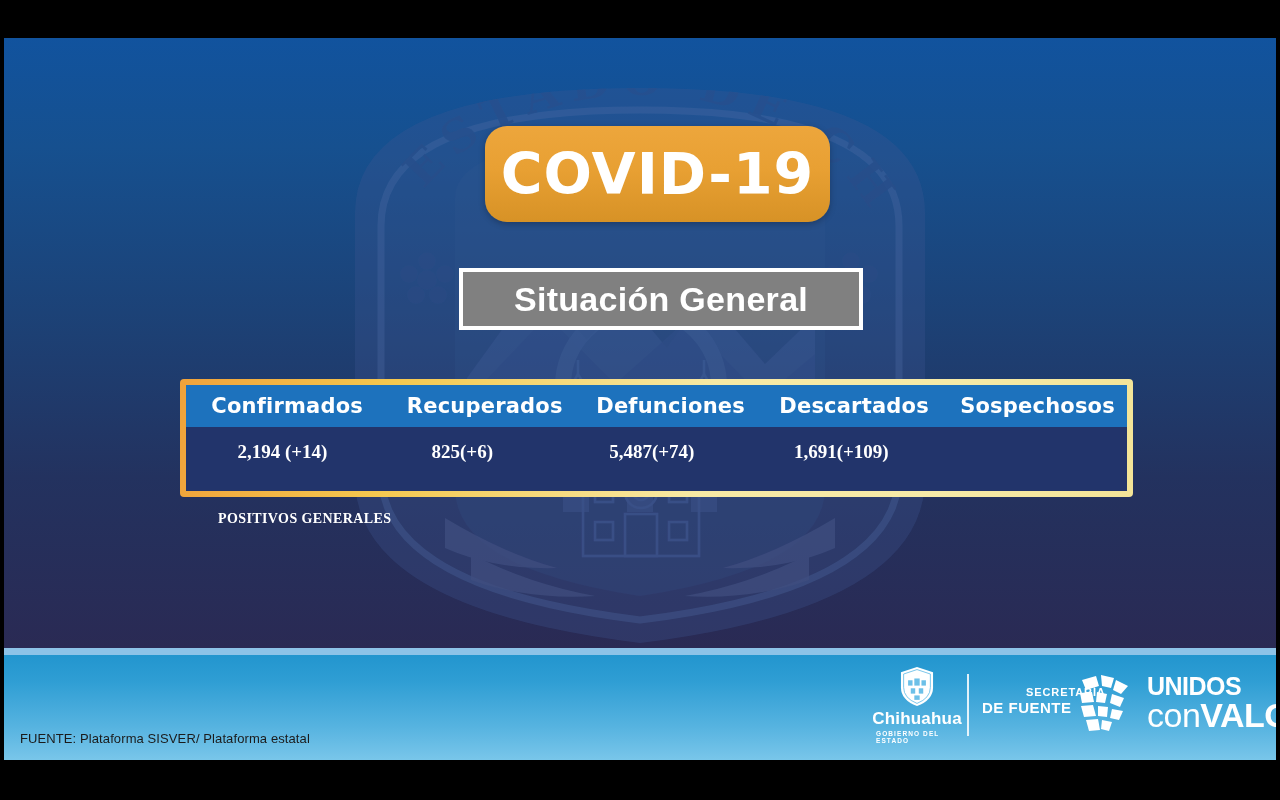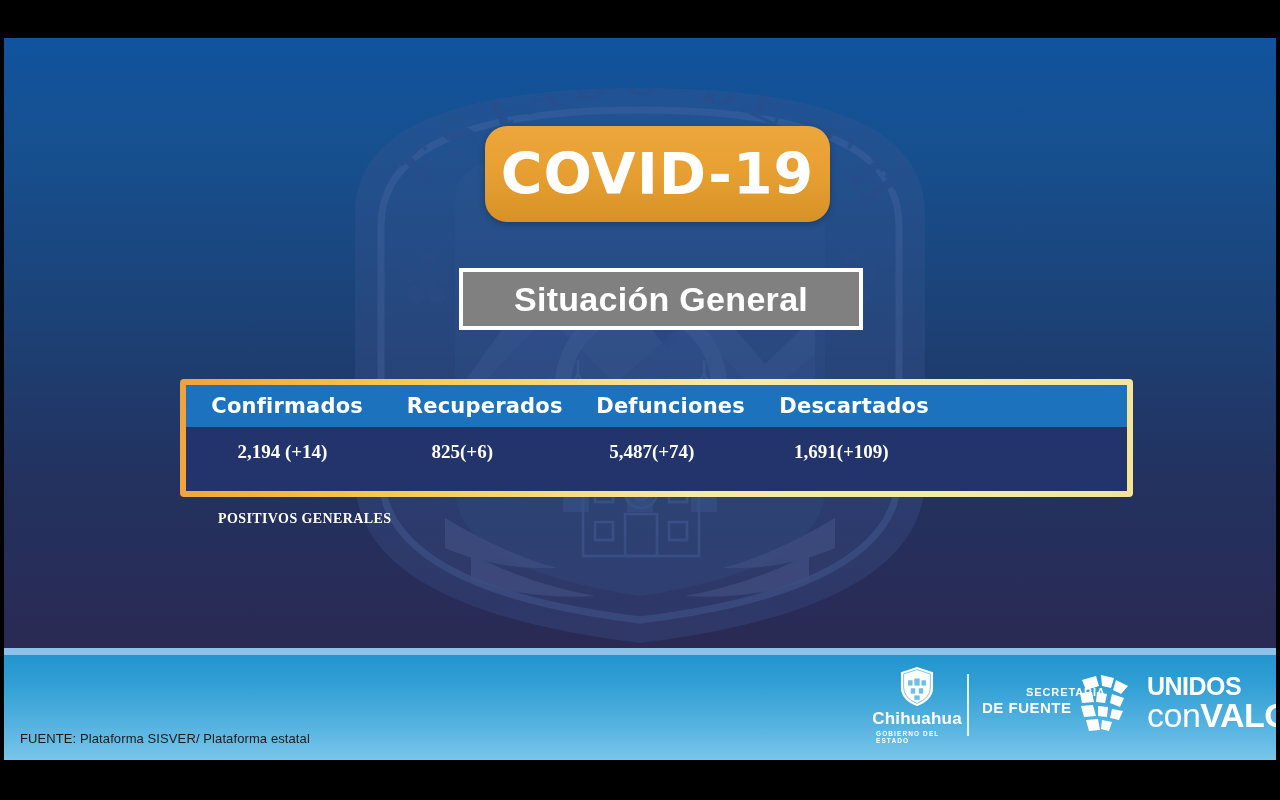--- a/index.html
+++ b/index.html
@@ -224,20 +224,21 @@
       <span>Situación General</span>
     </div>
 
     <div class="table-frame">
       <div class="table-inner">
         <div class="thead">
           <div class="c0">Confirmados</div>
           <div class="c1">Recuperados</div>
           <div class="c2">Defunciones</div>
           <div class="c3">Descartados</div>
+          <div class="c4">Sospechosos</div>
         </div>
         <div class="tbody">
           <div class="c1">2,194 (+14)</div>
           <div class="c2">825(+6)</div>
           <div class="c3">5,487(+74)</div>
           <div class="c4">1,691(+109)</div>
         </div>
       </div>
     </div>
 

